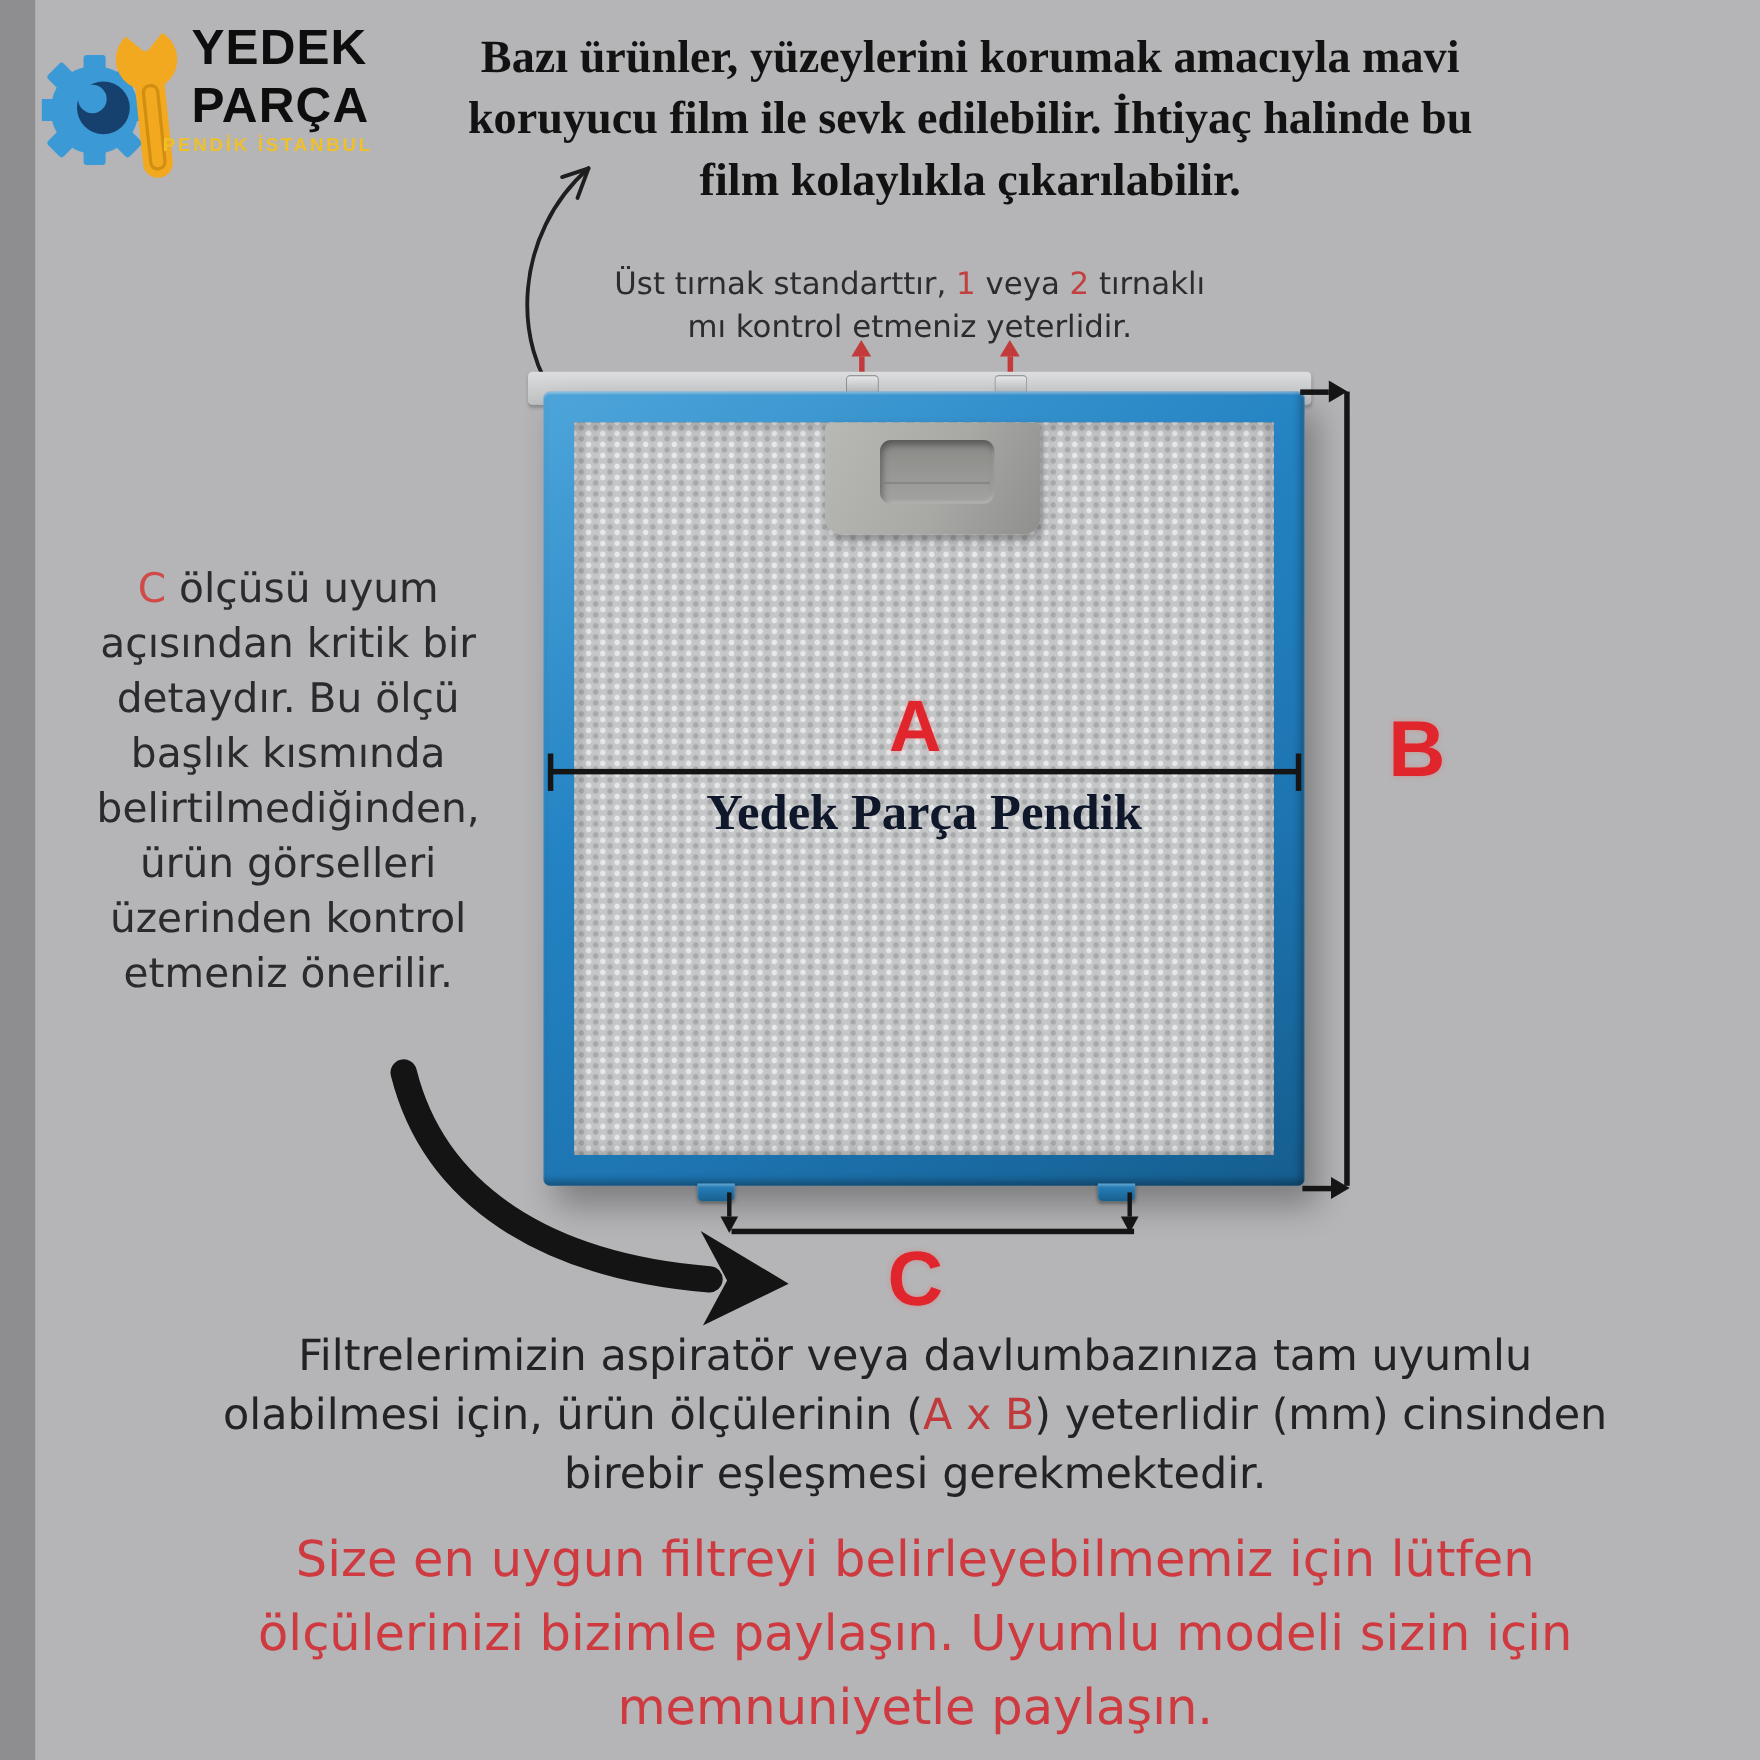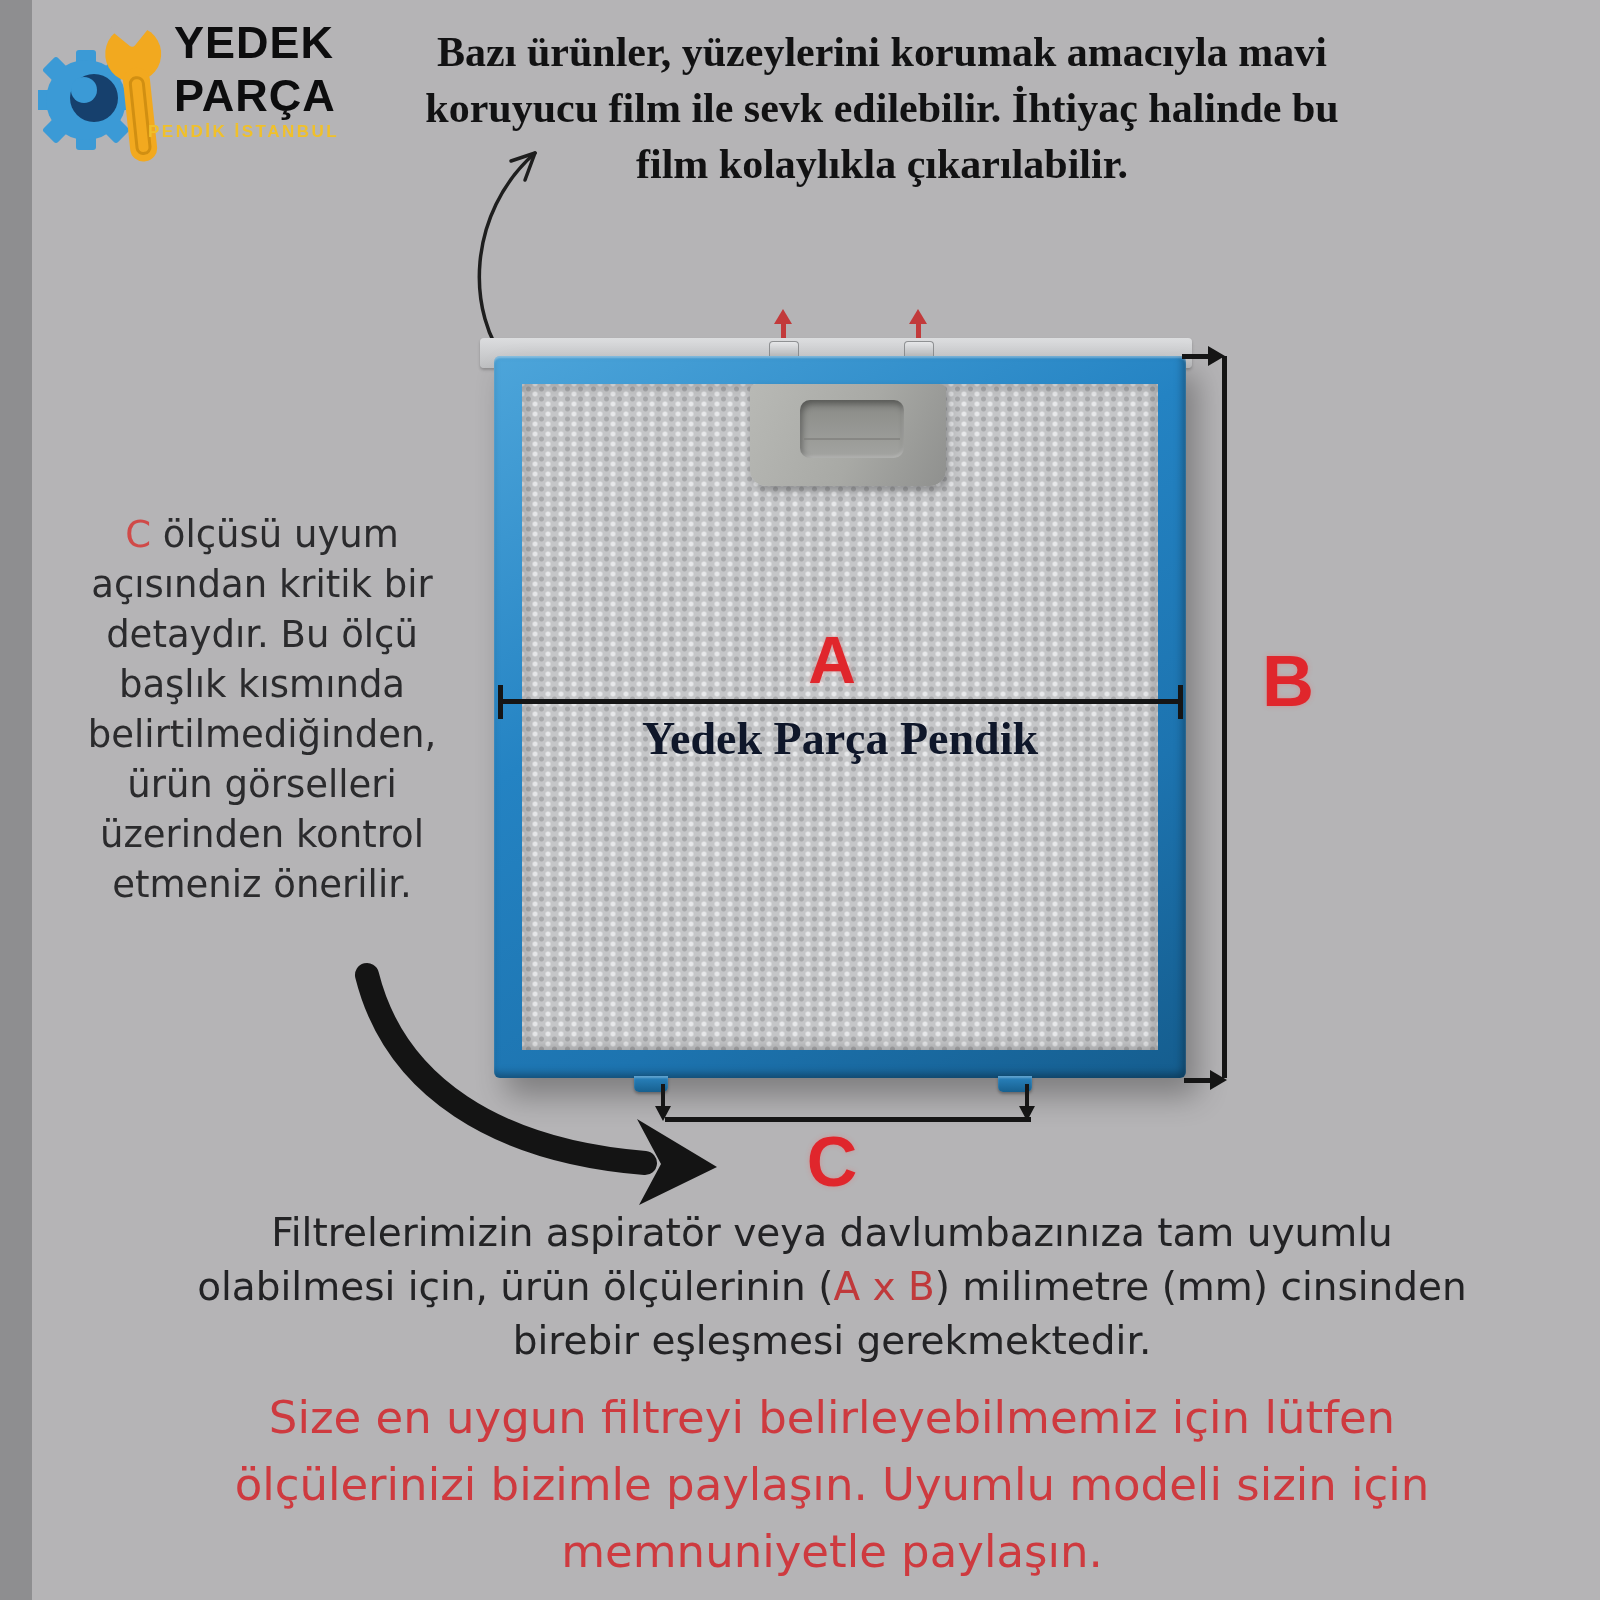--- a/index.html
+++ b/index.html
@@ -170,20 +170,24 @@
     <div class="nowrap">Bazı ürünler, yüzeylerini korumak amacıyla mavi</div>
     <div class="nowrap">koruyucu film ile sevk edilebilir. İhtiyaç halinde bu</div>
     <div class="nowrap">film kolaylıkla çıkarılabilir.</div>
   </div>
 
   <svg class="abs" style="left:415px;top:128px;width:150px;height:245px;" viewBox="0 0 150 245">
     <path d="M62 238 C 18 185, 20 85, 88 25" fill="none" stroke="#1e1e1e" stroke-width="3.5" stroke-linecap="round"></path>
     <path d="M88 25 L64 33 M88 25 L78 52" fill="none" stroke="#1e1e1e" stroke-width="3.5" stroke-linecap="round"></path>
   </svg>
 
+  <div class="tab-note">
+    <div class="nowrap"><span>Üst tırnak standarttır, </span><span class="red-num">1</span><span> veya </span><span class="red-num">2</span><span> tırnaklı</span></div>
+    <div class="nowrap">mı kontrol etmeniz yeterlidir.</div>
+  </div>
 
   <div class="arrow-up" style="left:742px;top:309px;">
       <div class="head"></div>
       <div class="stem"></div>
     </div>
   <div class="arrow-up" style="left:877px;top:309px;">
       <div class="head"></div>
       <div class="stem"></div>
     </div>
 
@@ -237,21 +241,21 @@
     <div class="nowrap">etmeniz önerilir.</div>
   </div>
 
   <svg class="abs" style="left:275px;top:925px;width:430px;height:300px;" viewBox="0 0 430 300">
     <path d="M60 50 C 88 162, 190 226, 338 238" fill="none" stroke="#141414" stroke-width="24" stroke-linecap="round"></path>
     <polygon points="330,194 410,242 332,280 354,239" fill="#141414"></polygon>
   </svg>
 
   <div class="fit-note">
     <div class="nowrap">Filtrelerimizin aspiratör veya davlumbazınıza tam uyumlu</div>
-    <div class="nowrap"><span>olabilmesi için, ürün ölçülerinin (</span><span class="axb">A x B</span><span>) milimetre (mm) cinsinden</span></div>
+    <div class="nowrap"><span>olabilmesi için, ürün ölçülerinin (</span><span class="axb">A x B</span><span>) yeterlidir (mm) cinsinden</span></div>
     <div class="nowrap">birebir eşleşmesi gerekmektedir.</div>
   </div>
 
   <div class="cta-note">
     <div class="nowrap">Size en uygun filtreyi belirleyebilmemiz için lütfen</div>
     <div class="nowrap">ölçülerinizi bizimle paylaşın. Uyumlu modeli sizin için</div>
     <div class="nowrap">memnuniyetle paylaşın.</div>
   </div>
 
 </div>

